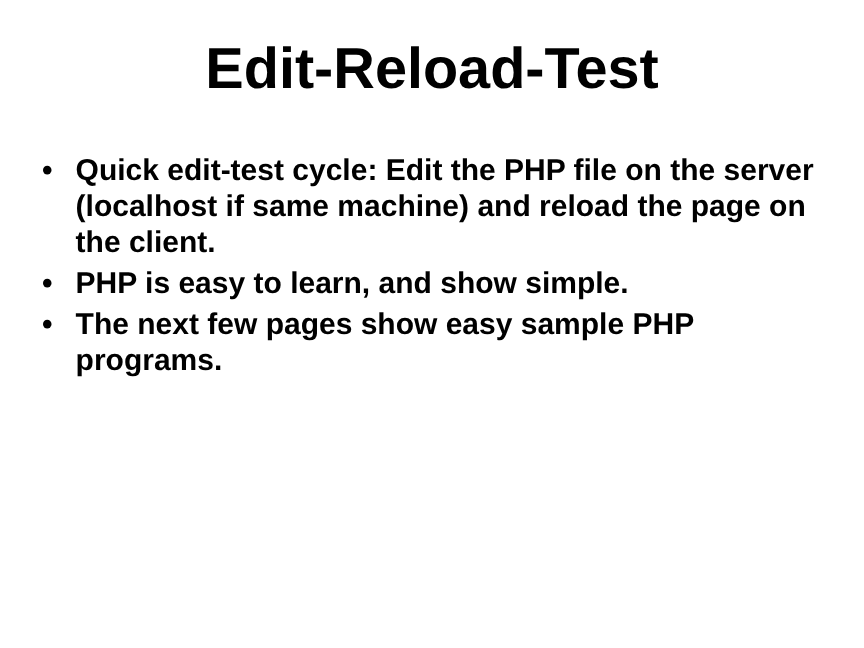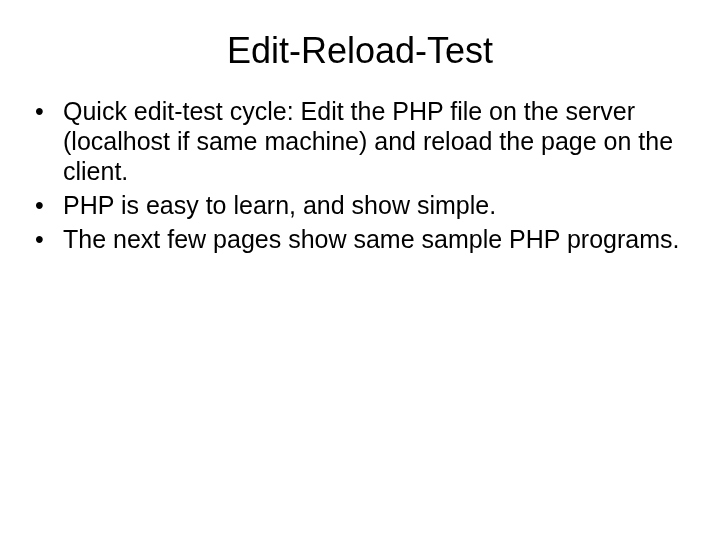--- a/index.html
+++ b/index.html
@@ -10,27 +10,28 @@
     body {
       width: 720px;
       height: 540px;
       background: #ffffff;
       font-family: Arial, Helvetica, sans-serif;
       color: #000000;
       padding: 30px 20px 20px 20px;
     }
     .slide-title {
       text-align: center;
-      font-size: 36px;
-      font-weight: normal;
-      margin-bottom: 24px;
+      font-size: 48px;
+      font-weight: bold;
+      margin-bottom: 42px;
     }
     .bullet-list {
       list-style: none;
       padding-left: 15px;
+      font-weight: bold;
     }
     .bullet-list li {
       font-size: 25px;
       line-height: 1.2;
       margin-bottom: 4px;
       position: relative;
       padding-left: 28px;
     }
     .bullet-list li::before {
       content: "•";
@@ -41,14 +42,14 @@
     }
   </style>
 </head>
 <body>
 
 <h1 class="slide-title">Edit-Reload-Test</h1>
 
 <ul class="bullet-list">
   <li>Quick edit-test cycle: Edit the PHP file on the server (localhost if same machine) and reload the page on the client.</li>
   <li>PHP is easy to learn, and show simple.</li>
-  <li>The next few pages show same sample PHP programs.</li>
+  <li>The next few pages show easy sample PHP programs.</li>
 </ul>
 
 </body></html>

